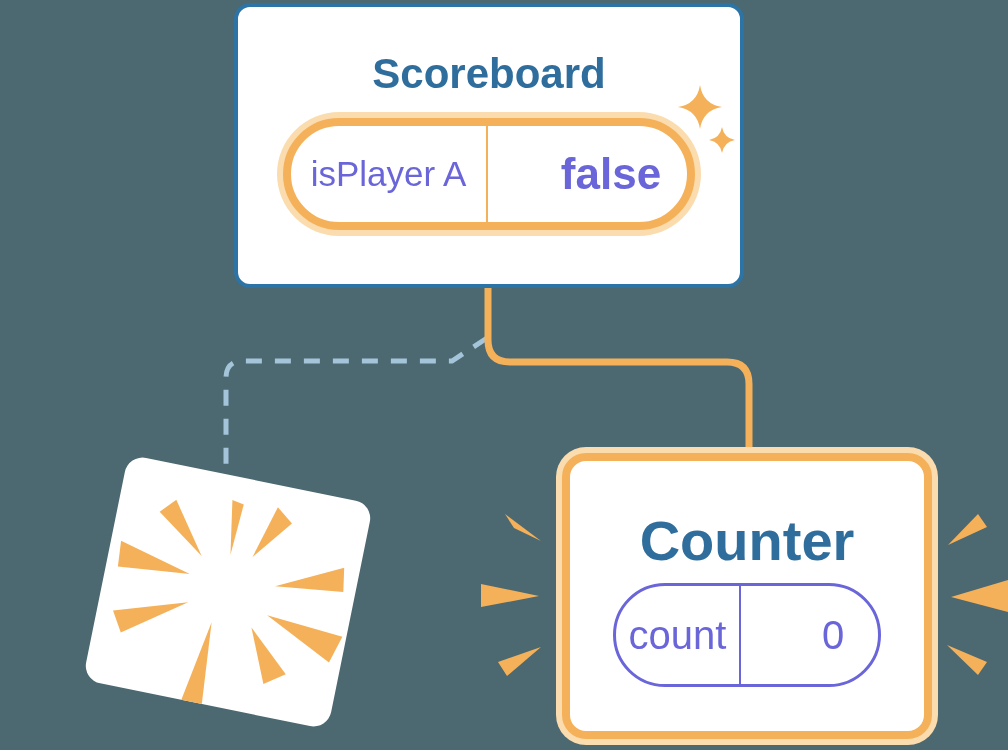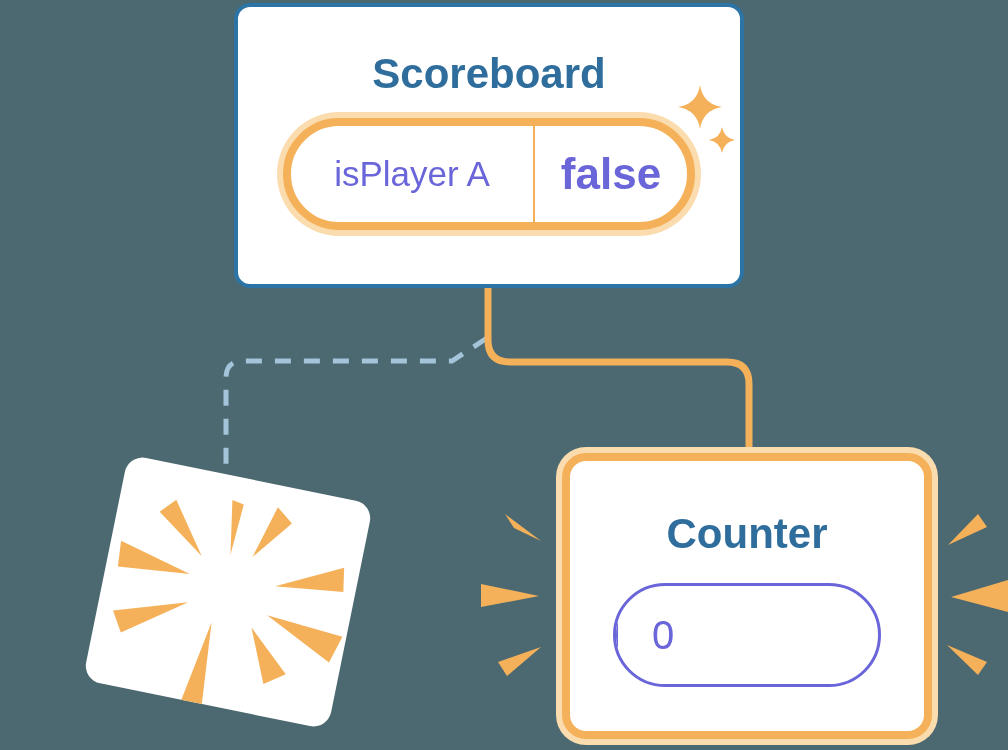--- a/index.html
+++ b/index.html
@@ -28,37 +28,37 @@
     border:8px solid var(--orange);border-radius:999px;
     box-shadow:0 0 0 6px var(--orange-halo);
     display:flex;overflow:hidden;
   }
   .pill-name{
     flex:1;display:flex;align-items:center;justify-content:center;
     color:var(--purple);font-size:35px;
   }
   .pill-value{
     display:flex;align-items:center;justify-content:center;
-    color:var(--purple);font-weight:700;font-size:44px;
+    color:var(--purple);font-weight:700;font-size:44px;padding-left:47px;
   }
   .pill-orange .pill-value{width:152px;border-left:2px solid var(--orange);}
 
   .sparkles{position:absolute;left:436px;top:74px;width:84px;height:84px;fill:var(--orange);}
 
   
   .counter-outer{
     position:absolute;left:556px;top:447px;width:382px;height:298px;
     box-sizing:border-box;background:var(--orange-halo);
     border-radius:30px;padding:6px;
   }
   .counter-inner{
     position:relative;width:100%;height:100%;box-sizing:border-box;
     background:var(--card-white);border:8px solid var(--orange);border-radius:24px;
   }
-  .counter-title{top:52px;font-size:42px;}
+  .counter-title{top:52px;font-size:56px;}
   .pill-purple{
     position:absolute;left:50%;transform:translateX(-50%);top:122px;
     width:268px;height:104px;box-sizing:border-box;background:var(--card-white);
     border:3px solid var(--purple);border-radius:999px;display:flex;overflow:hidden;
   }
   .pill-purple .pill-name{font-size:40px;}
   .pill-purple .pill-value{width:90px;border-left:2px solid var(--purple);font-size:40px;font-weight:400;}
 
   
   .destroyed{
@@ -115,18 +115,19 @@
     <svg class="sparkles" viewBox="0 0 84 84">
       <path d="M26 4 Q29 23 48 26 Q29 29 26 48 Q23 29 4 26 Q23 23 26 4 Z"></path>
       <path d="M48 46 Q50 57 61 59 Q50 61 48 72 Q46 61 35 59 Q46 57 48 46 Z"></path>
     </svg>
   </div>
 
   <div class="counter-outer">
     <div class="counter-inner">
       <div class="card-title counter-title">Counter</div>
       <div class="pill-purple">
+        <div class="pill-name">count</div>
         <div class="pill-value">0</div>
       </div>
     </div>
   </div>
 
 </div>
 
 </body></html>

